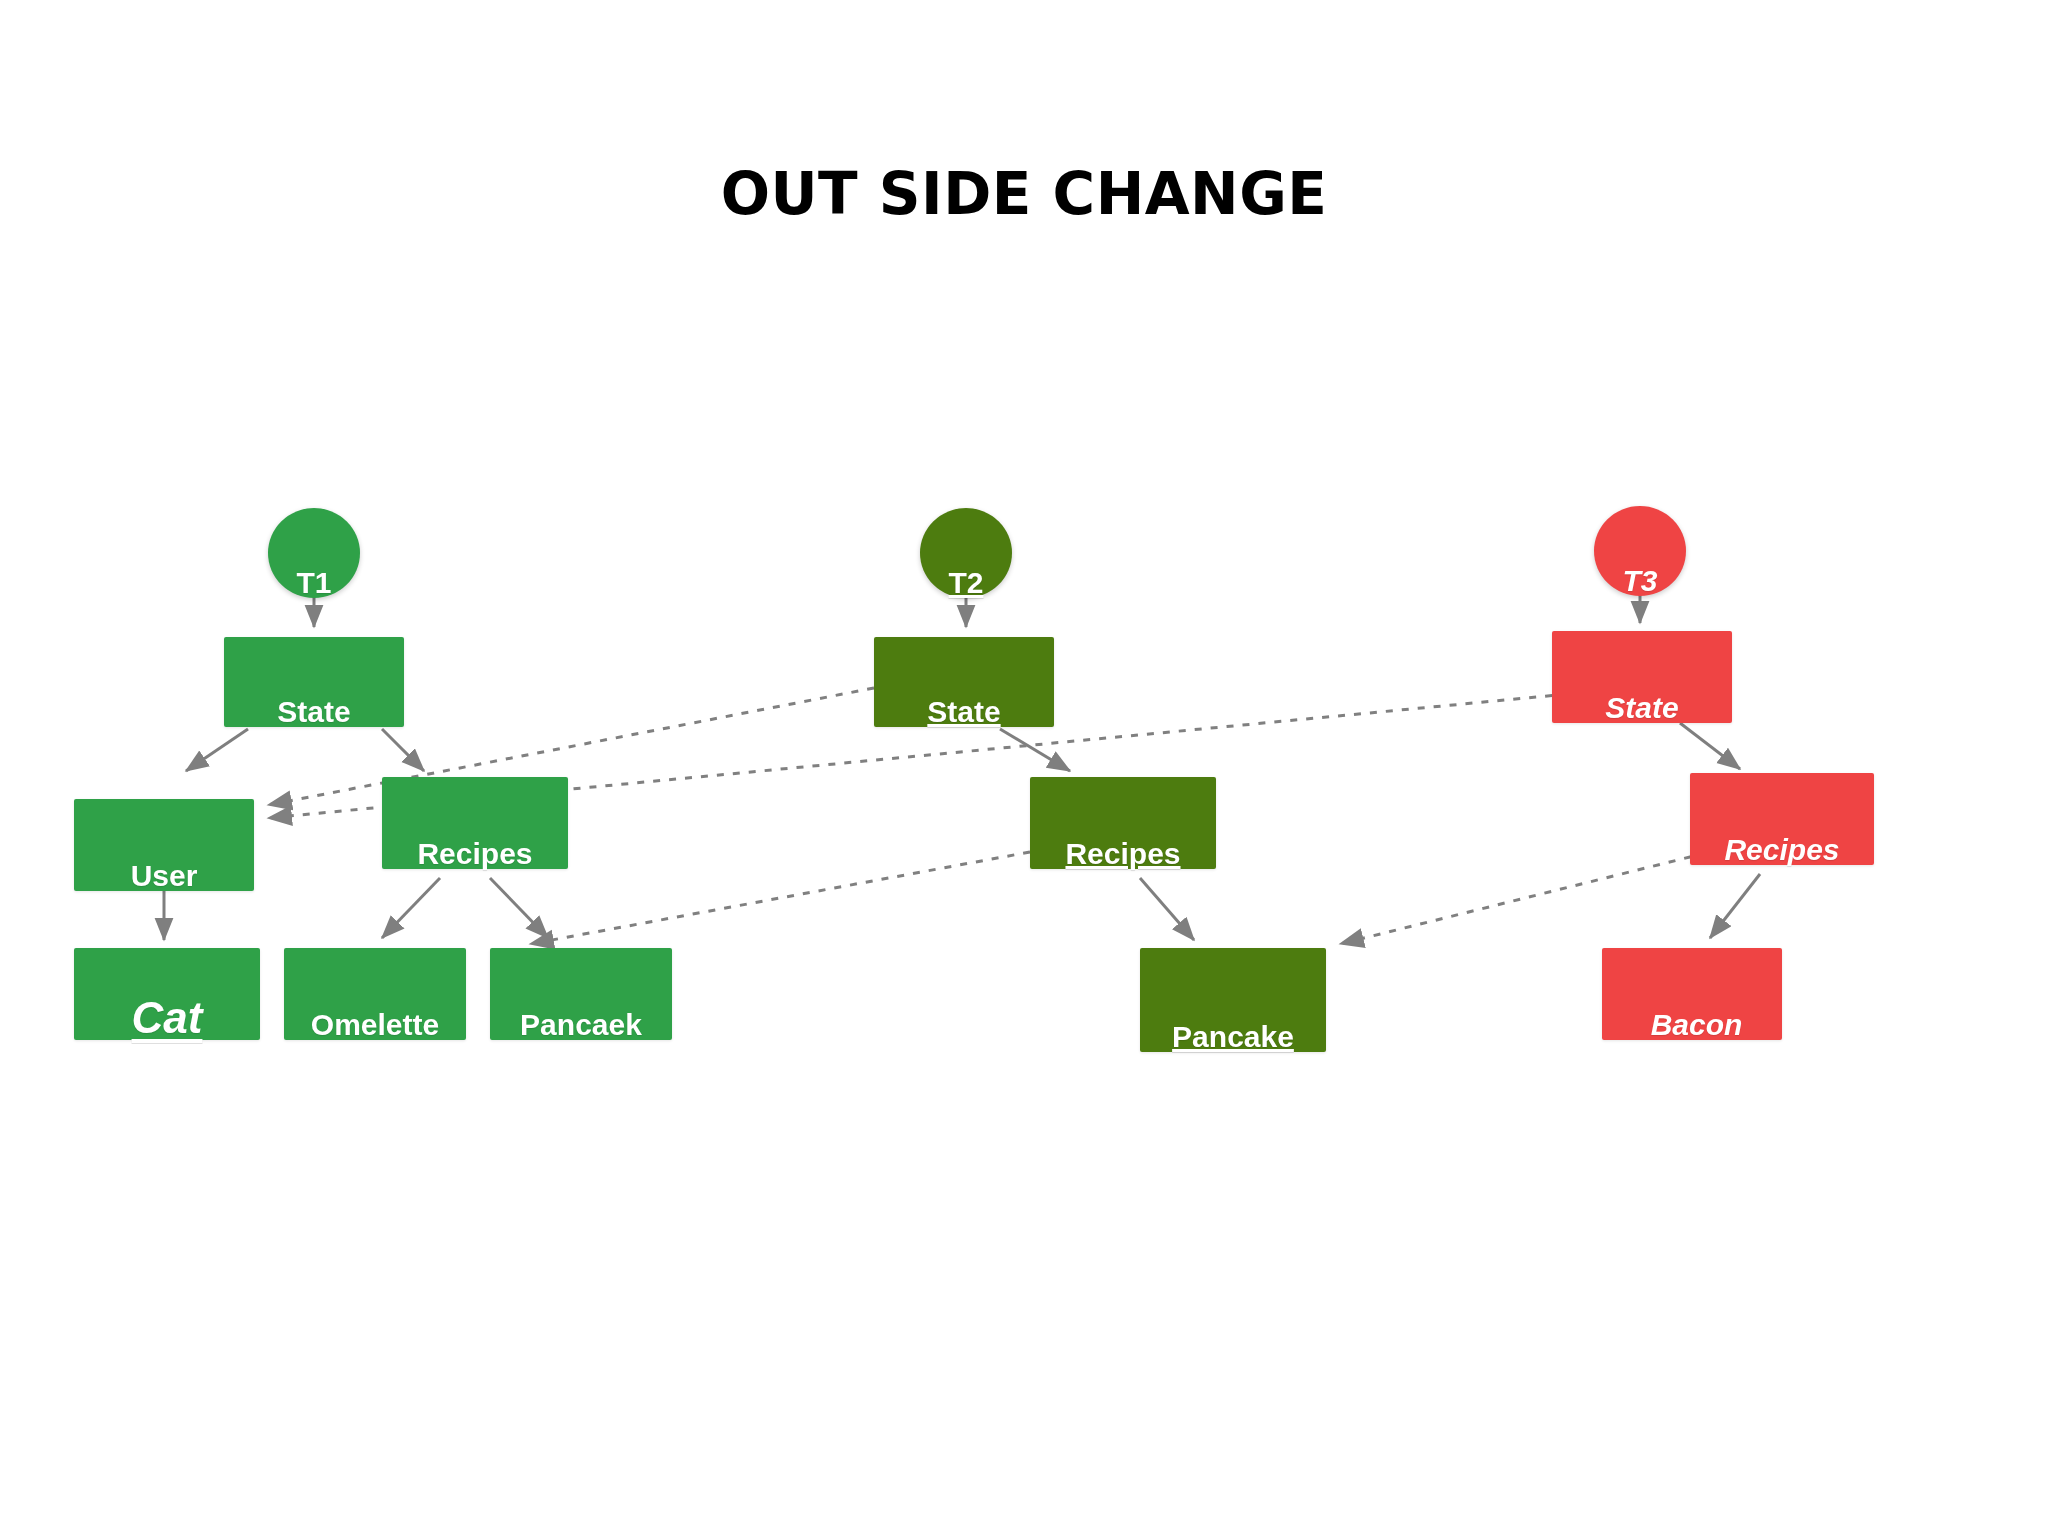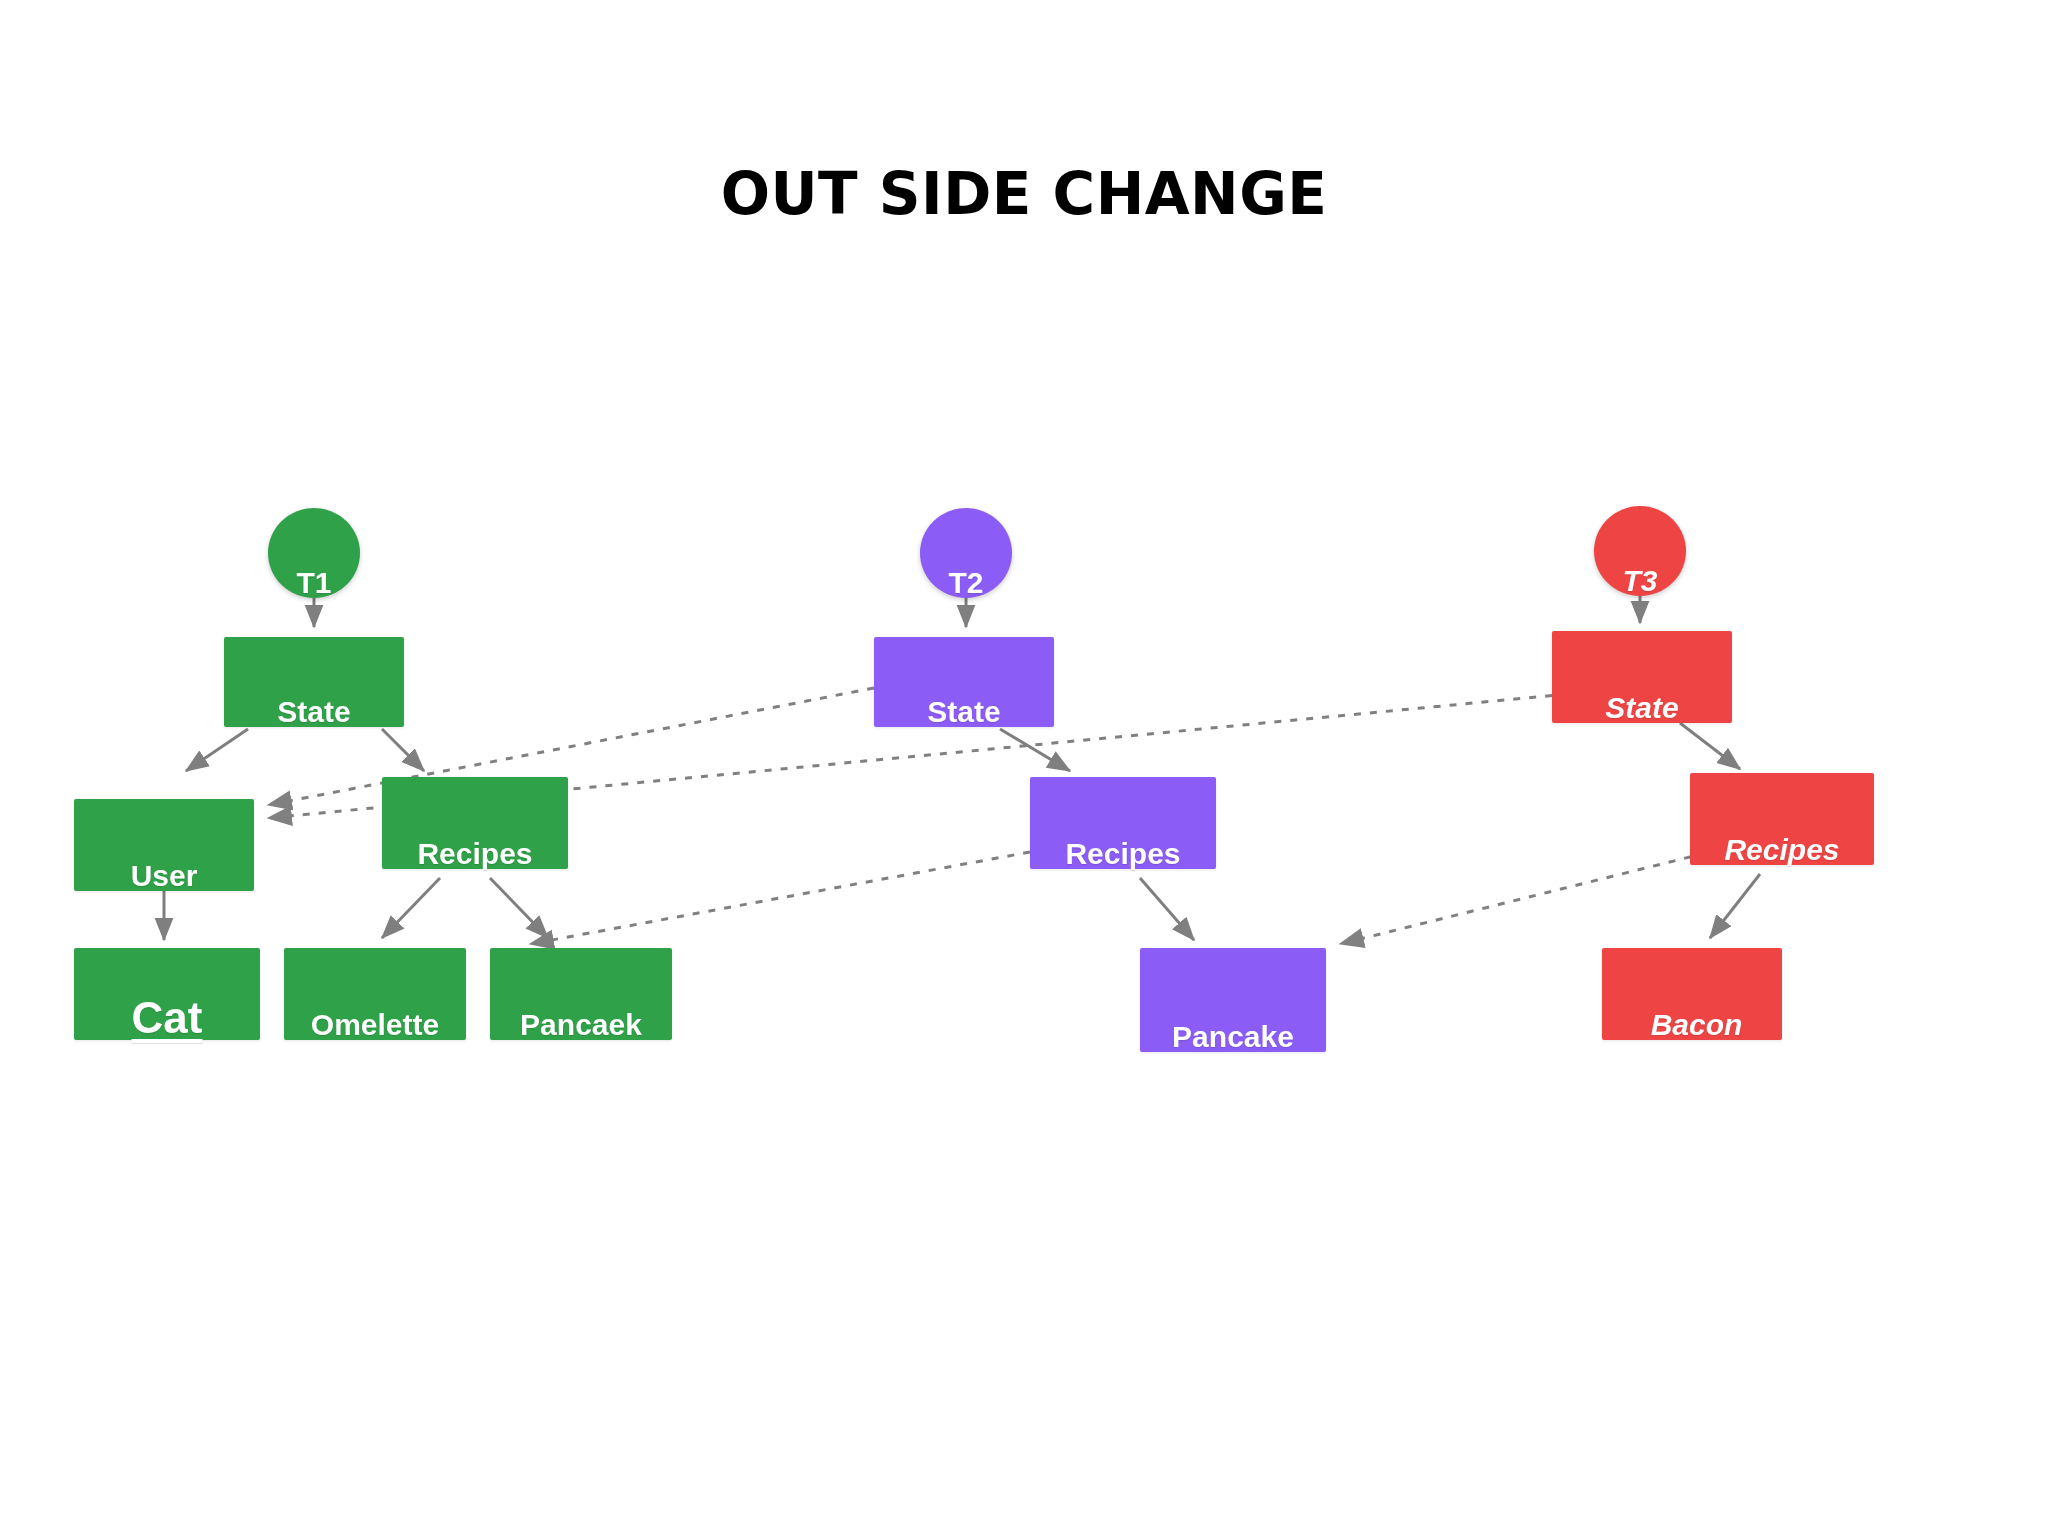--- a/index.html
+++ b/index.html
@@ -58,31 +58,32 @@
   .rect {
     border-radius: 2px;
     font-size: 30px;
   }
   .ellipse {
     border-radius: 50%;
     font-size: 30px;
     box-shadow: 0 2px 5px rgba(0,0,0,0.20);
   }
   .g-green  { background: #2fa148; }
-  .g-blue   { background: #8b5cf6; }
+  .g-blue   { background: #4d7c0f; text-decoration: underline; }
   .g-red    { background: #ef4444; font-style: italic; }
 
   .rect.g-green { box-shadow: 0 1px 3px rgba(0,0,0,0.10); }
   .rect.g-blue  { box-shadow: 0 1px 3px rgba(0,0,0,0.10); }
   .rect.g-red   { box-shadow: 0 1px 3px rgba(0,0,0,0.10); }
 
   .big-underline {
     font-size: 44px;
     text-decoration: underline;
     text-underline-offset: 6px;
+    font-style: italic;
   }
 </style>
 </head>
 <body>
 
 <div id="slide">
 
   <div id="title">OUT SIDE CHANGE</div>
 
   <svg id="edges" viewBox="0 0 2048 1536" width="2048" height="1536" xmlns="http://www.w3.org/2000/svg">

